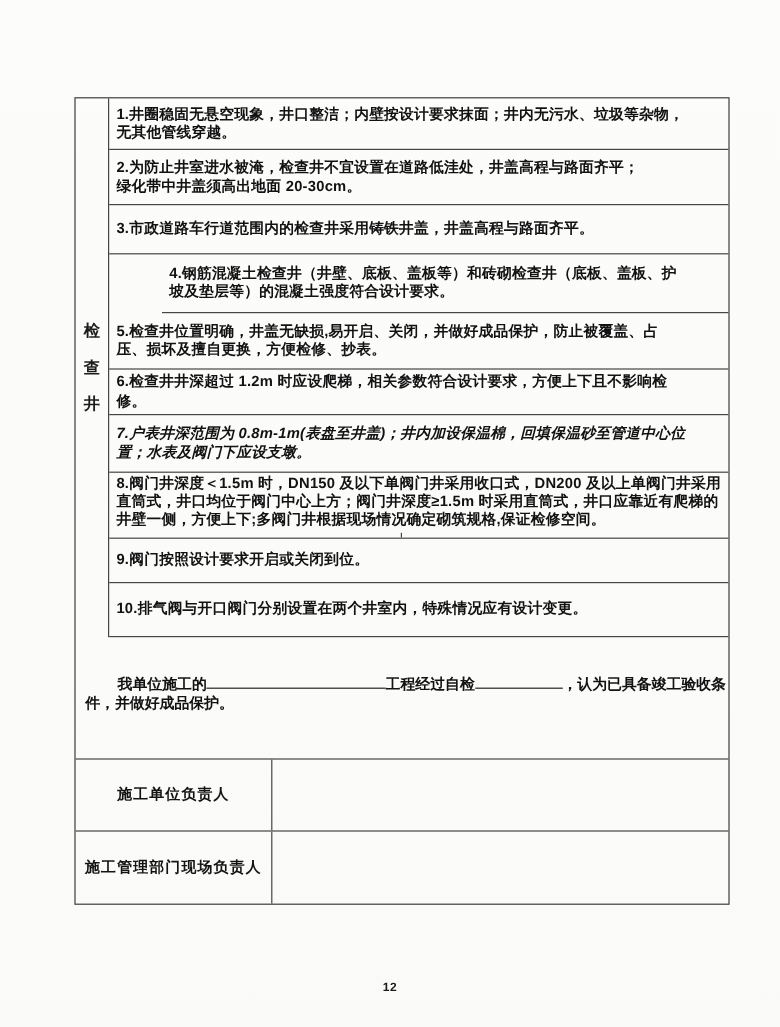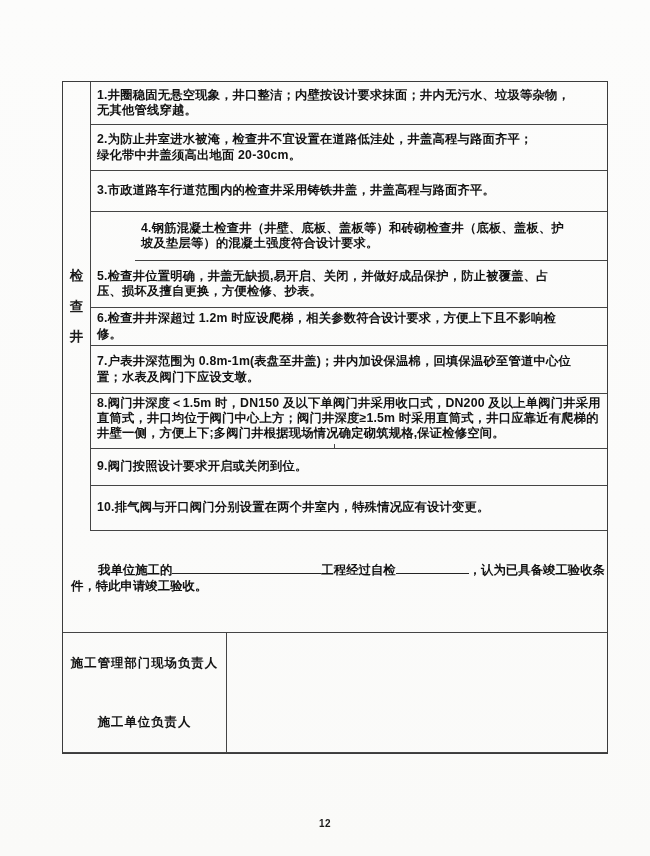--- a/index.html
+++ b/index.html
@@ -39,21 +39,21 @@
     display:flex; align-items:center;
     border-bottom:1px solid #454545;
     overflow:hidden;
   }
   .item-row:nth-child(1){ height:43px; }
   .item-row:nth-child(2){ height:46px;gap:31px; }
   .item-row:nth-child(3){ height:41px; }
   .item-row:nth-child(4){ height:49px;margin-left:44px; }
   .item-row:nth-child(5){ height:47px; }
   .item-row:nth-child(6){ height:38px; }
-  .item-row:nth-child(7){ height:48px; }
+  .item-row:nth-child(7){ height:48px;font-style:italic; }
   .item-row:nth-child(8){ height:55px;flex-direction:column; }
   .item-row:nth-child(9){ height:37px; }
   .item-row:nth-child(10){ height:45px; }
   .item-text{
     flex:1 1 auto;
     display:flex; align-items:center;
     padding:2px 4px 2px 6px;
     font-size:12.3px; line-height:15.2px;
     font-weight:bold; letter-spacing:0.2px;
     color:#121212;
@@ -158,30 +158,30 @@
           <div class="item-text">10.排气阀与开口阀门分别设置在两个井室内，特殊情况应有设计变更。</div>
           <div class="check-cell"></div>
         </div>
       </div>
     </div>
 
     <div class="statement-row">
       <div class="st-line1">
         <span>我单位施工的</span><span class="blank blank-long"></span><span>工程经过自检</span><span class="blank blank-short"></span><span>，认为已具备竣工验收条</span>
       </div>
-      <div class="st-line2">件，特此申请竣工验收。</div>
+      <div class="st-line2">件，并做好成品保护。</div>
+    </div>
+
+    <div class="sig-row sig-row-1">
+      <div class="sig-label">施工单位负责人</div>
+      <div class="sig-value"></div>
     </div>
 
     <div class="sig-row sig-row-2">
       <div class="sig-label">施工管理部门现场负责人</div>
-      <div class="sig-value"></div>
-    </div>
-
-    <div class="sig-row sig-row-1">
-      <div class="sig-label">施工单位负责人</div>
       <div class="sig-value"></div>
     </div>
 
   </div>
 
   <div class="page-number">12</div>
 
 </div>
 
 </body></html>

